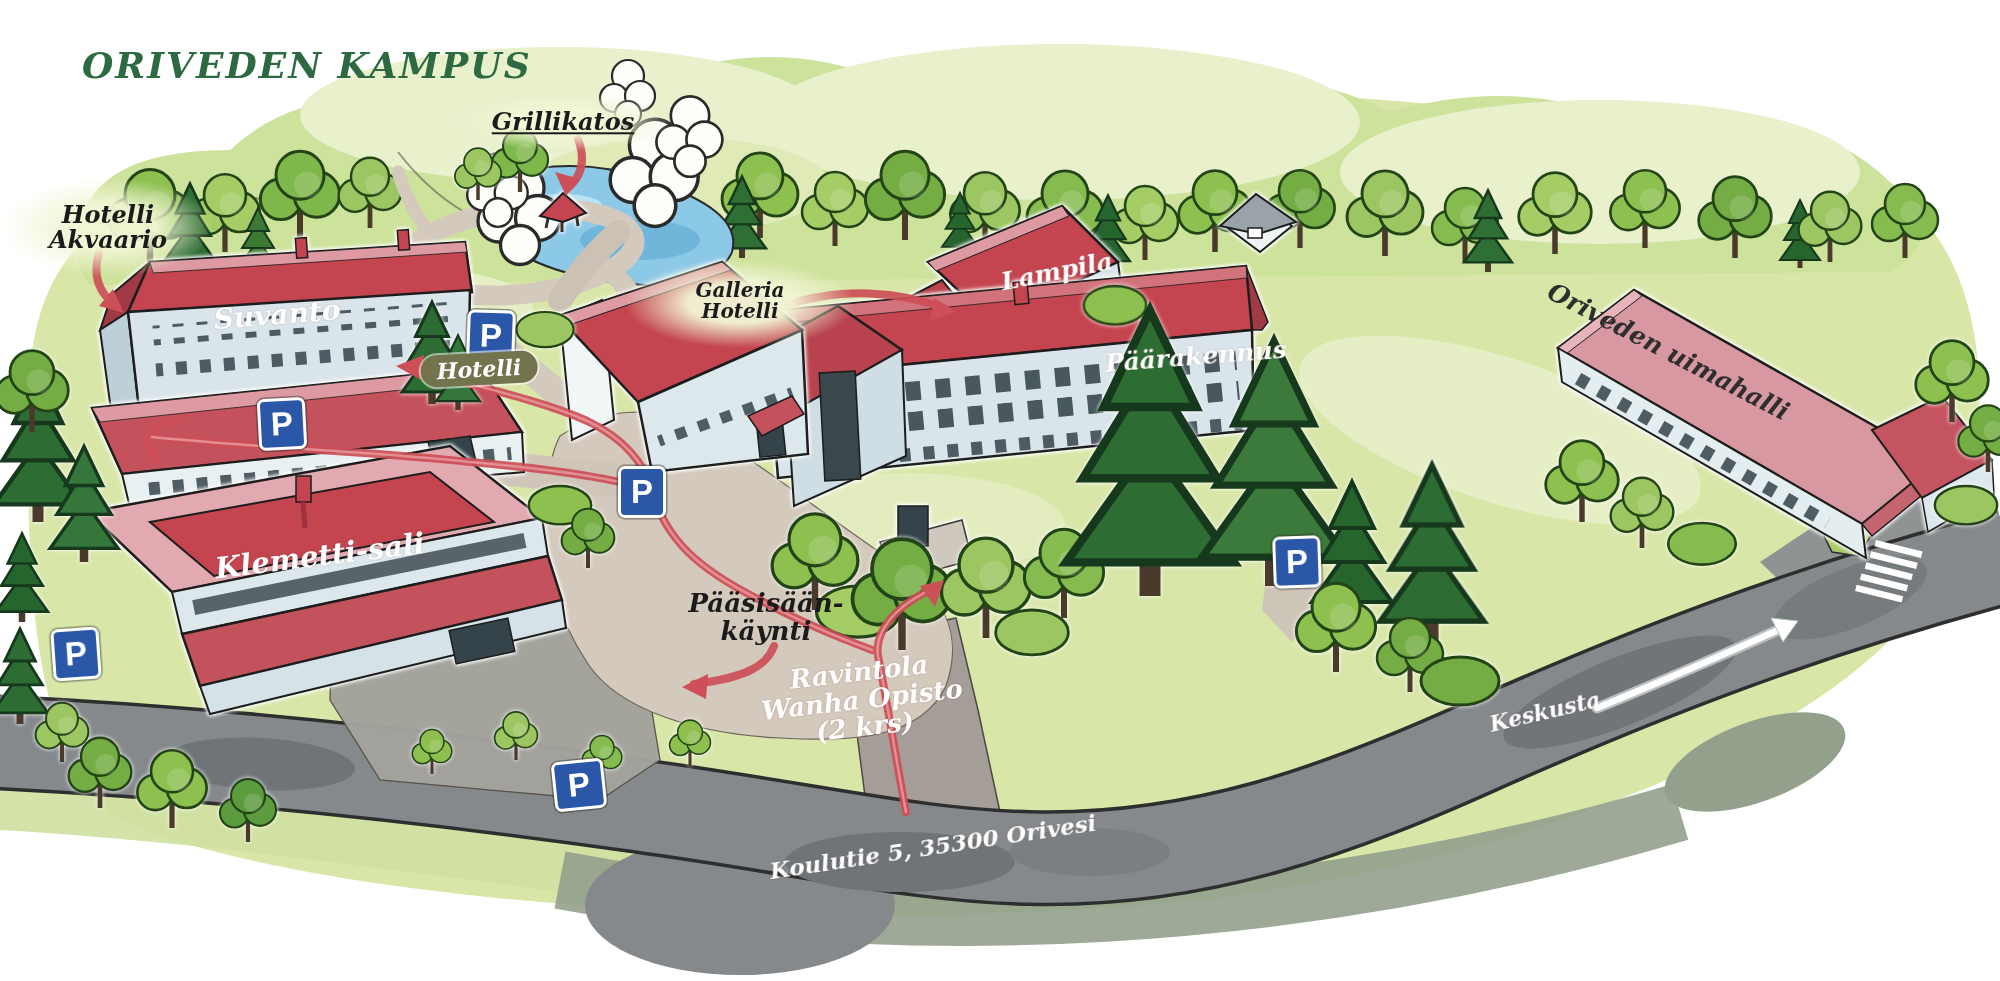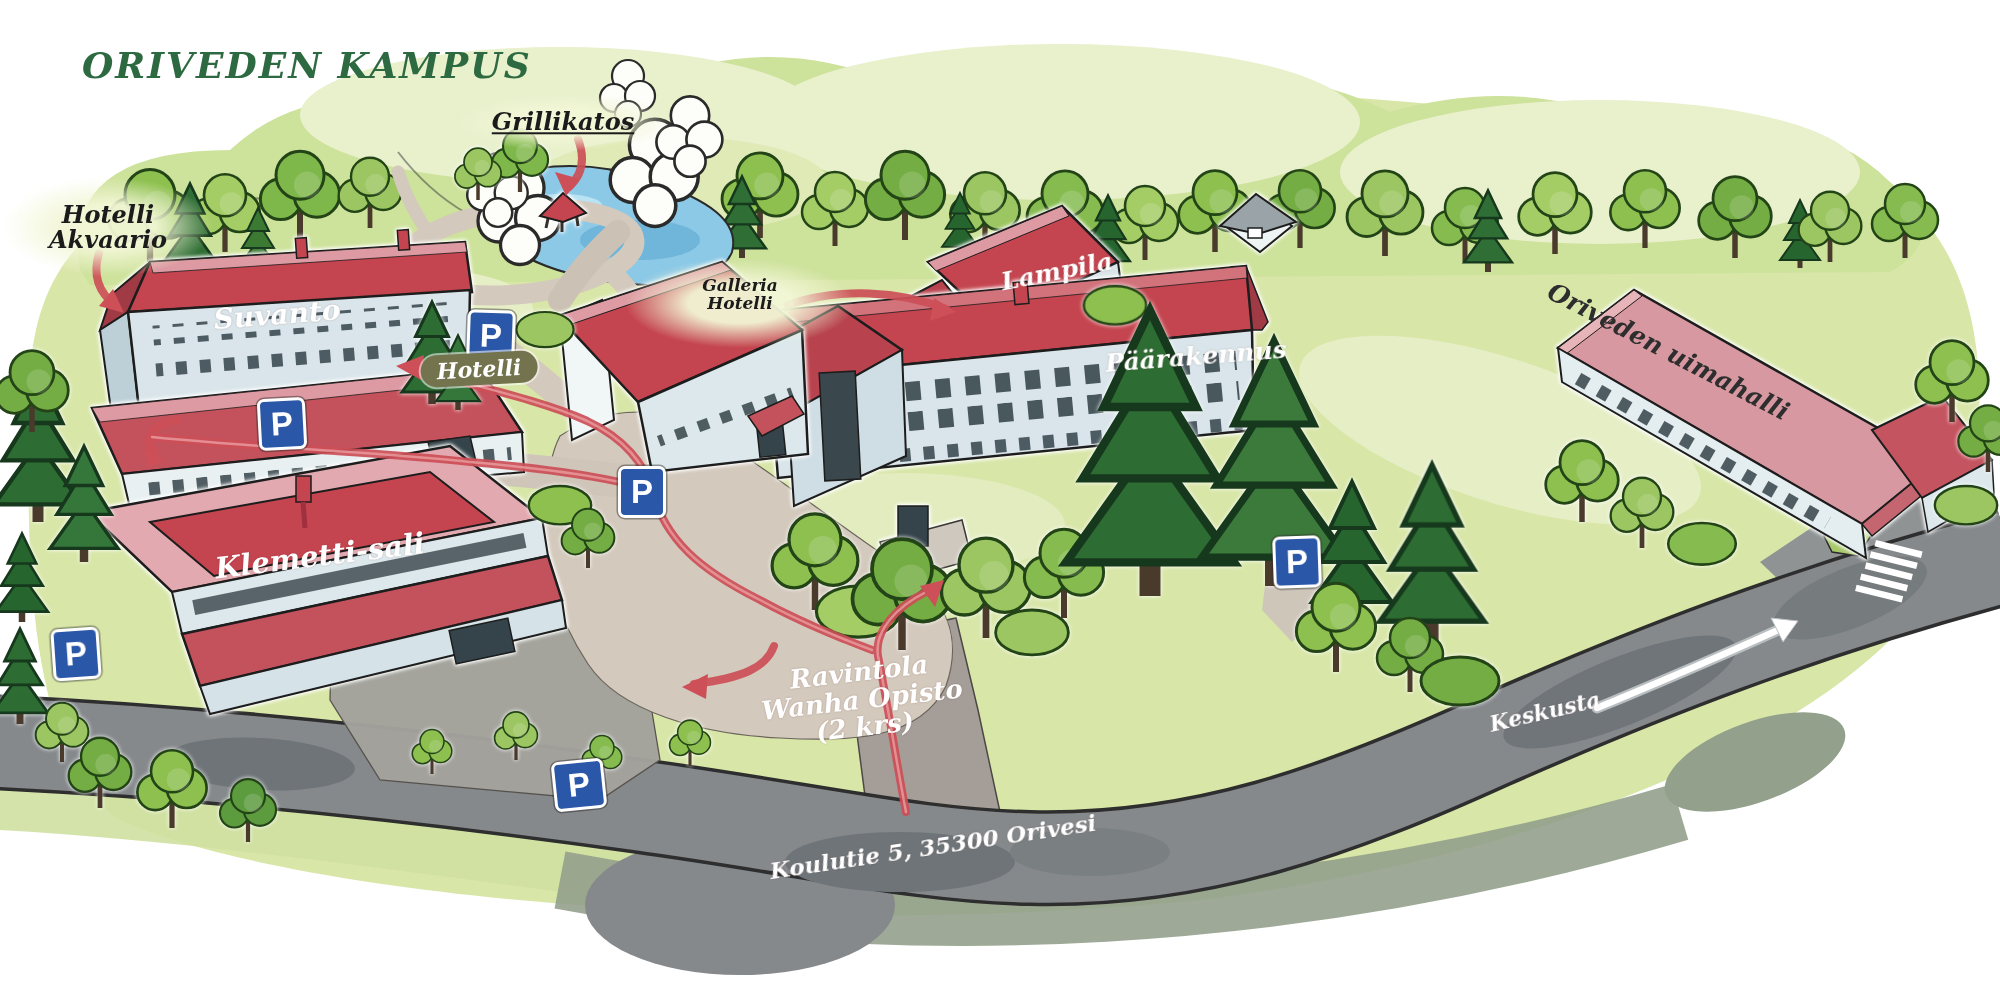--- a/index.html
+++ b/index.html
@@ -363,33 +363,37 @@
 
 <div class="lbl" style="left:108px;top:227px;font-size:24px;">
   <div>Hotelli</div>
   <div>Akvaario</div>
 </div>
 
 <div class="lbl white" style="left:277px;top:315px;font-size:28px;transform:translate(-50%,-50%) rotate(-4.5deg);">Suvanto</div>
 
 <div class="badge" style="left:479px;top:369px;">Hotelli</div>
 
-<div class="lbl" style="left:740px;top:294px;font-size:17px;text-align:center;">
+<div class="lbl" style="left:740px;top:301px;font-size:20px;text-align:center;">
   <div>Galleria</div>
   <div>Hotelli</div>
 </div>
 
 <div class="lbl white" style="left:1057px;top:272px;font-size:25px;transform:translate(-50%,-50%) rotate(-11deg);">Lampila</div>
 
 <div class="lbl white" style="left:1196px;top:357px;font-size:25px;transform:translate(-50%,-50%) rotate(-4.5deg);">Päärakennus</div>
 
 <div class="lbl dark" style="left:1668px;top:352px;font-size:25px;transform:translate(-50%,-50%) rotate(27.5deg);">Oriveden uimahalli</div>
 
 <div class="lbl white" style="left:320px;top:556px;font-size:29px;transform:translate(-50%,-50%) rotate(-7deg);">Klemetti-sali</div>
 
+<div class="lbl" style="left:766px;top:618px;font-size:26px;">
+  <div>Pääsisään-</div>
+  <div>käynti</div>
+</div>
 
 <div class="lbl white" style="left:862px;top:700px;font-size:26px;transform:translate(-50%,-50%) rotate(-6.5deg);">
   <div>Ravintola</div>
   <div>Wanha Opisto</div>
   <div>(2 krs)</div>
 </div>
 
 <div class="lbl white" style="left:1545px;top:712px;font-size:22px;transform:translate(-50%,-50%) rotate(-13deg);">Keskusta</div>
 
 <div class="lbl white" style="left:933px;top:847px;font-size:23px;transform:translate(-50%,-50%) rotate(-8.5deg);">Koulutie 5, 35300 Orivesi</div>

